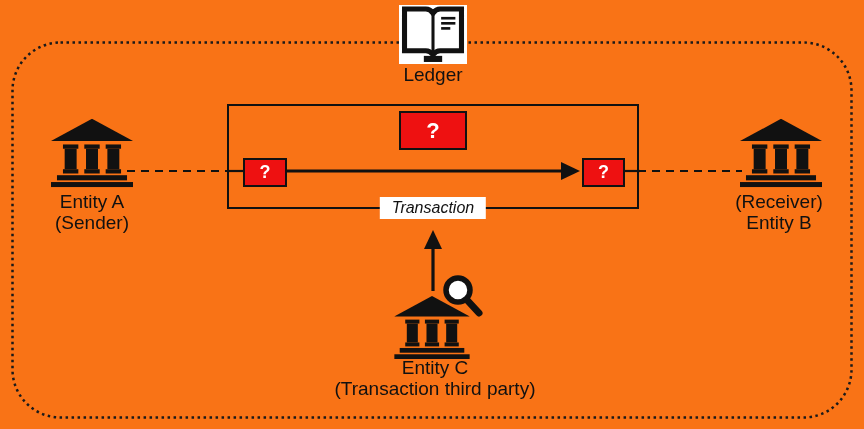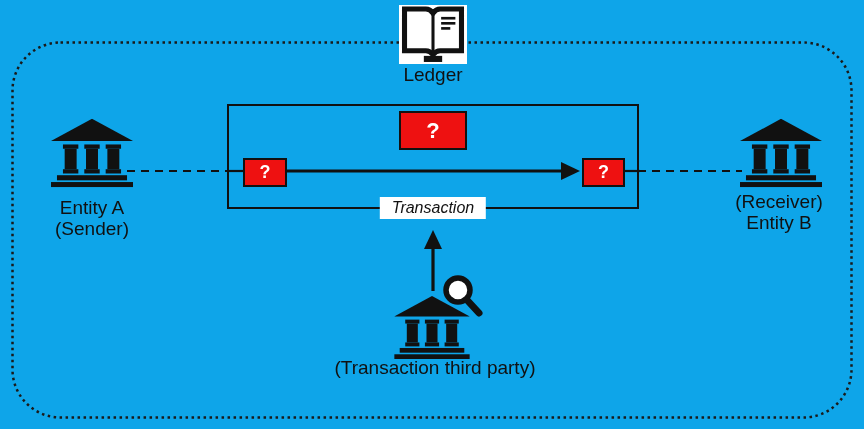--- a/index.html
+++ b/index.html
@@ -1,21 +1,21 @@
 <!DOCTYPE html>
 <html><head>
 <meta charset="utf-8">
 <style>
   * { margin: 0; padding: 0; box-sizing: border-box; }
   html, body { background: #ffffff; }
   .canvas {
     position: relative;
     width: 864px;
     height: 429px;
-    background: #0ea5e9;
+    background: #f97316;
     font-family: "Liberation Sans", sans-serif;
     color: #111111;
     overflow: hidden;
   }
   svg.layer {
     position: absolute;
     left: 0; top: 0;
     width: 864px; height: 429px;
   }
   .label {
@@ -113,21 +113,21 @@
       <rect x="24" y="50" width="18" height="6" fill="#111"></rect>
     </svg>
   </div>
   <div class="label" style="left:363px; top:64px; width:140px;">Ledger</div>
 
   <div class="icon-wrap" style="left:51px; top:118px; width:82px; height:70px;">
     <svg width="82" height="70" viewBox="0 0 96 80">
         <use href="#bank"></use>
       </svg>
   </div>
-  <div class="label" style="left:12px; top:197px; width:160px;">
+  <div class="label" style="left:12px; top:191px; width:160px;">
     <div>Entity A</div>
     <div>(Sender)</div>
   </div>
 
   <div class="icon-wrap" style="left:740px; top:118px; width:82px; height:70px;">
     <svg width="82" height="70" viewBox="0 0 96 80">
         <use href="#bank"></use>
       </svg>
   </div>
   <div class="label" style="left:699px; top:191px; width:160px;">
@@ -153,16 +153,17 @@
         <use href="#bank"></use>
       </svg>
   </div>
   <div class="icon-wrap" style="left:440px; top:273px; width:46px; height:48px;">
     <svg width="46" height="48" viewBox="0 0 46 48">
       <circle cx="18" cy="17" r="12" fill="#ffffff" stroke="#111" stroke-width="5.5"></circle>
       <line x1="27" y1="27" x2="39" y2="40" stroke="#111" stroke-width="7" stroke-linecap="round"></line>
     </svg>
   </div>
   <div class="label" style="left:285px; top:357px; width:300px;">
+    <div>Entity C</div>
     <div>(Transaction third party)</div>
   </div>
 
 </div>
 
 </body></html>

